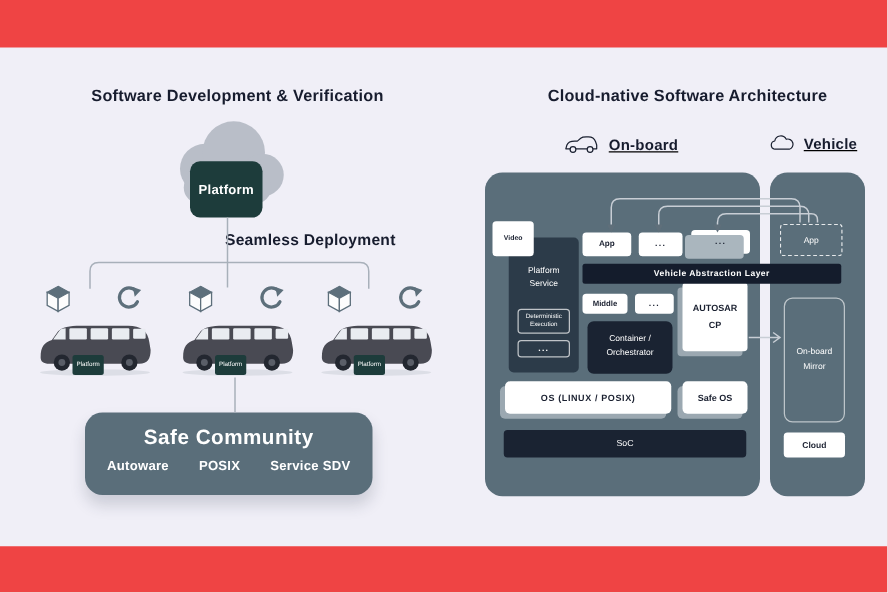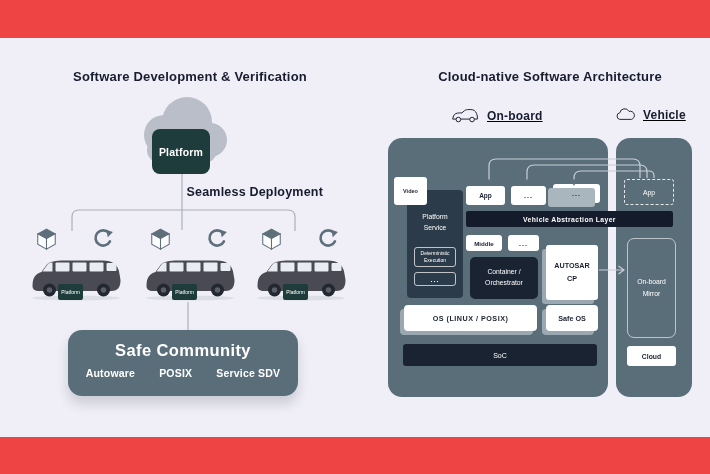--- a/index.html
+++ b/index.html
@@ -55,21 +55,21 @@
   .dots1-box { left:511px; top:186px; width:35px; height:19px; font-size:7px; letter-spacing:1px; }
   .dots2-box { left:553px; top:184px; width:47px; height:19px; font-size:7px; letter-spacing:1px; }
   .dots2-box::before { content:""; position:absolute; left:-5px; top:4px; width:100%; height:100%;
     background:#aab6be; border-radius:3px; z-index:-1; }
   .val-bar { left:466px; top:211px; width:207px; height:16px; background:#141c2c; border-radius:2px;
     font-size:6.8px; font-weight:700; letter-spacing:.4px; z-index:5; }
   .middle-box { left:466px; top:235px; width:36px; height:16px; font-size:6.2px; }
   .dots3-box { left:508px; top:235px; width:31px; height:16px; font-size:7px; letter-spacing:1px; }
   .container-box { left:470px; top:257px; width:68px; height:42px; border-radius:5px; font-size:6.8px;
     line-height:1.55; padding:0 6px; }
-  .autosar-box { left:546px; top:245px; width:52px; height:55px; font-size:7.2px; line-height:1.7;
+  .autosar-box { left:546px; top:226px; width:52px; height:55px; font-size:7.2px; line-height:1.7;
     padding:0 11px; box-shadow:-4px 4px 0 rgba(236,240,243,.45); }
   .os-box { left:404px; top:305px; width:133px; height:26px; font-size:7.2px; letter-spacing:.5px;
     border-radius:4px; box-shadow:-4px 4px 0 rgba(236,240,243,.45); }
   .safeos-box { left:546px; top:305px; width:52px; height:26px; font-size:7.2px; border-radius:4px;
     box-shadow:-4px 4px 0 rgba(236,240,243,.45); }
   .soc-bar { left:403px; top:344px; width:194px; height:22px; font-size:7px; border-radius:3px; }
   .bapp-box { left:624px; top:179px; width:50px; height:26px; border:1.2px dashed rgba(255,255,255,.85);
     font-size:6.8px; }
   .mirror-box { left:627px; top:238px; width:49px; height:100px; border-radius:7px; font-size:6.8px;
     line-height:1.7; border-color:rgba(255,255,255,.6); padding:0 8px; }
@@ -117,21 +117,21 @@
     <circle cx="27" cy="40" r="20" fill="#b9bec8"></circle>
     <circle cx="50" cy="27" r="25" fill="#b9bec8"></circle>
     <circle cx="73" cy="45" r="17" fill="#b9bec8"></circle>
     <rect x="10" y="42" width="70" height="26" rx="13" fill="#b9bec8"></rect>
   </svg>
 
   <div class="platform-box">
     <span>Platform</span>
   </div>
 
-  <div class="abs sub-label" style="left:168px; top:185px; width:155px; text-align:right;">Seamless Deployment</div>
+  <div class="abs sub-label" style="left:180px; top:185px; width:155px; ">Seamless Deployment</div>
 
   <div class="vehicle-group" style="left:28px;">
     <svg class="veh-cube" width="21" height="23">
         <use href="#sym-cube"></use>
       </svg>
     <svg class="veh-refresh" width="22" height="22">
         <use href="#sym-refresh"></use>
       </svg>
     <svg class="veh-van" width="96" height="48">
         <use href="#sym-van"></use>

